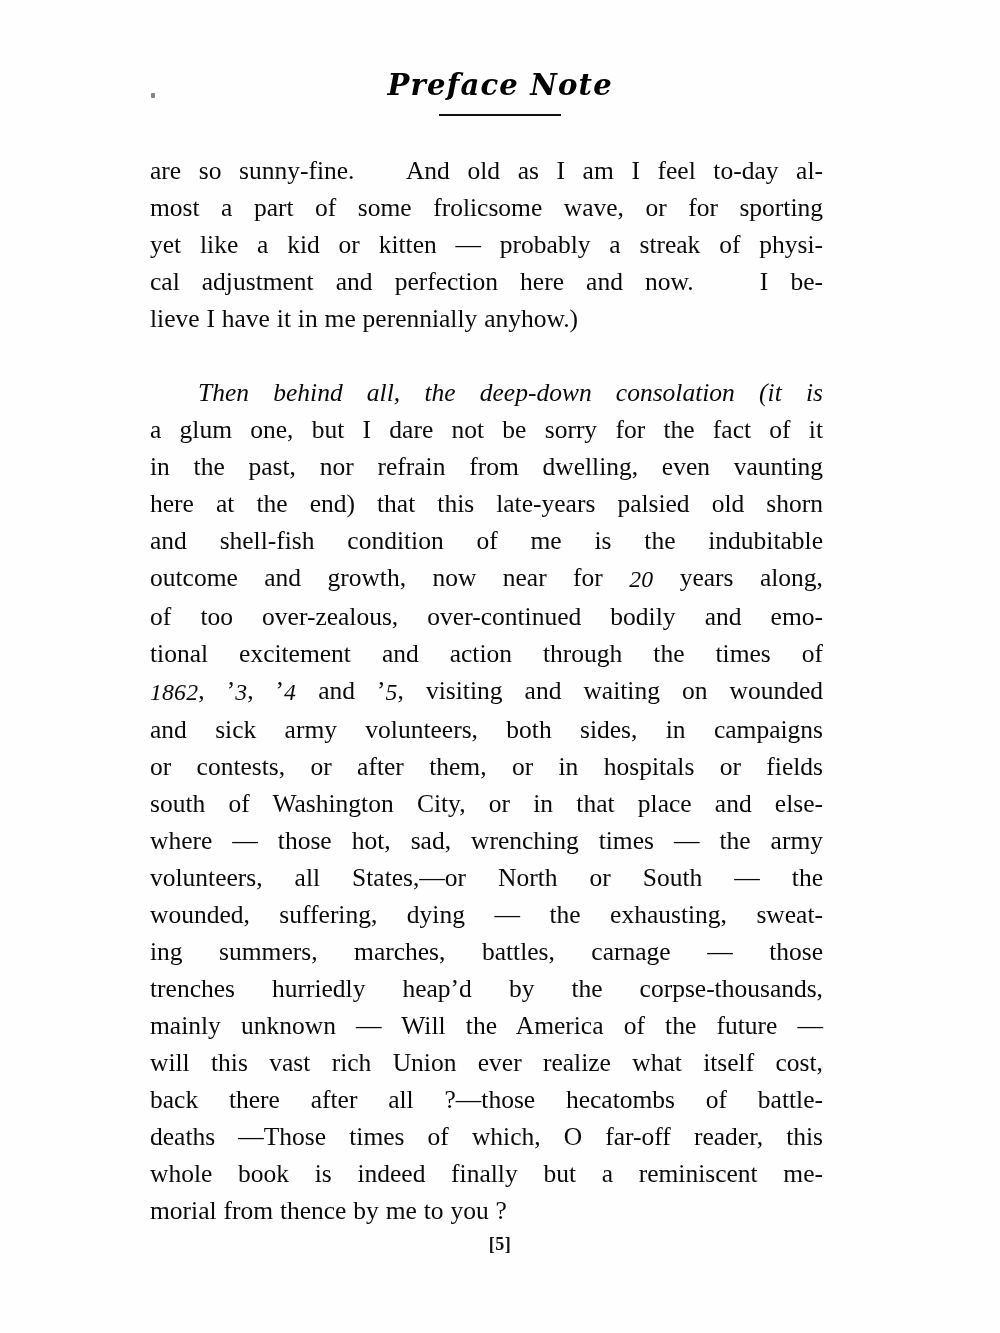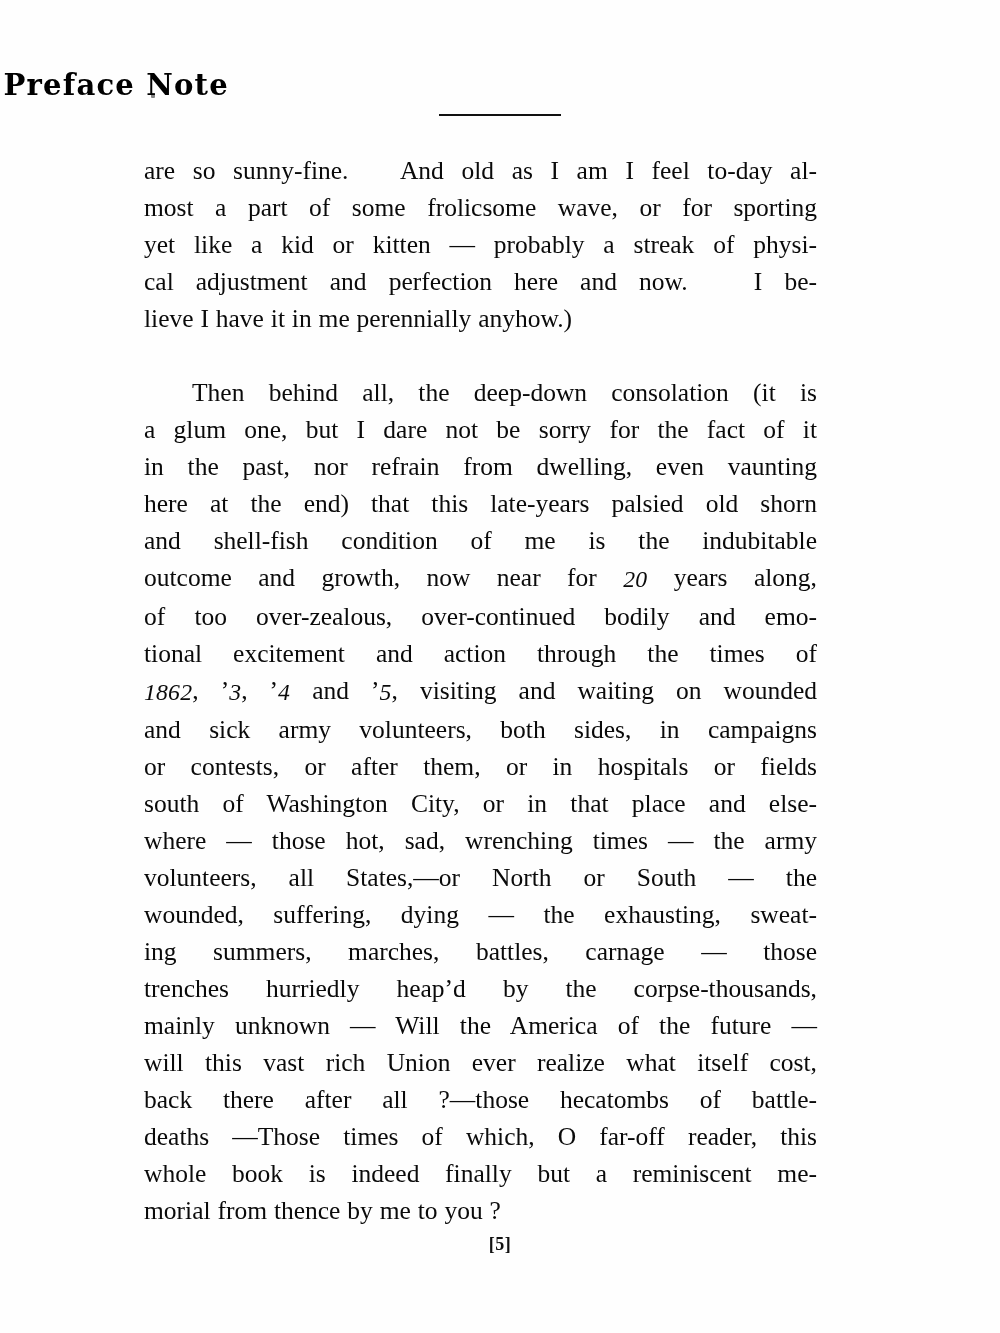--- a/index.html
+++ b/index.html
@@ -35,20 +35,22 @@
     border-radius: 1px;
     opacity: 0.85;
   }
 
   
   .head-block {
     position: absolute;
     left: 0;
     right: 0;
     top: 70px;
+    text-align: center;
+    font-style: italic;
   }
   .page-title {
     font-family: "DejaVu Serif", "Liberation Serif", serif;
     font-weight: 700;
     font-size: 30px;
     letter-spacing: 1.2px;
     line-height: 1;
     color: #000;
     
     transform: scaleX(0.97);
@@ -57,21 +59,21 @@
   .title-rule {
     width: 122px;
     height: 2px;
     background: #111;
     margin: 14px auto 0 auto;
   }
 
   
   .textblock {
     position: absolute;
-    left: 144px;
+    left: 150px;
     top: 152px;
     width: 673px;
   }
 
   .para {
     margin: 0;
     font-size: 25.5px;
     line-height: 37px;
     text-align: justify;
     text-align-last: left;
@@ -92,20 +94,21 @@
     text-align-last: justify;
     font-size: 25.5px;
     line-height: 37px;
     white-space: pre;
   }
   .line.last {
     text-align-last: left;
   }
   .line.indent {
     text-indent: 48px;
+    font-style: italic;
   }
 
   
   .osf {
     font-size: 0.93em;
     vertical-align: -0.035em;
     letter-spacing: 0.2px;
     font-style: italic;
   }
 

